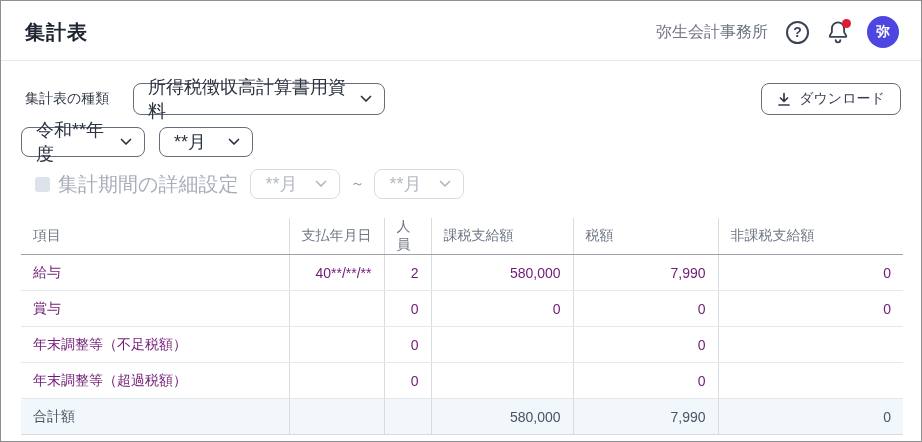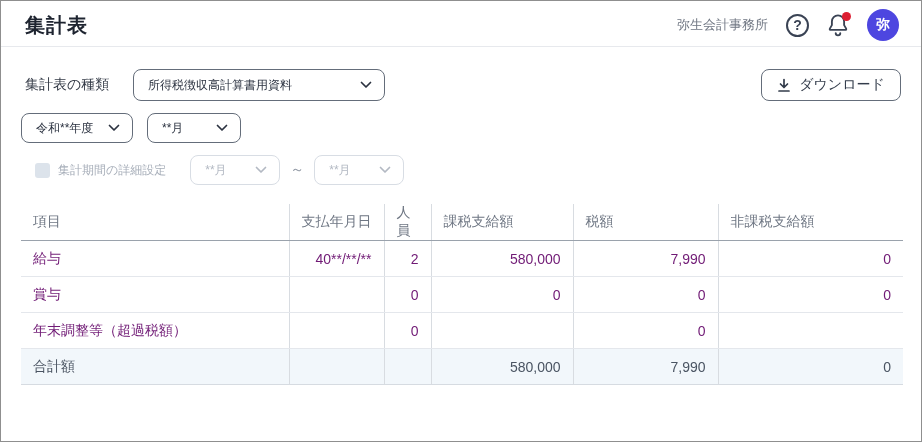--- a/index.html
+++ b/index.html
@@ -6,26 +6,26 @@
   html,body { background:#ffffff; }
   body { font-family:"Liberation Sans","DejaVu Sans",sans-serif; color:#333a46; }
 
   .page {
     position:relative; width:922px; height:442px;
     border:1px solid #8f8f8f; background:#ffffff; overflow:hidden;
   }
 
   
   .topbar {
-    height:46px; display:flex; align-items:center; justify-content:space-between;
+    height:60px; display:flex; align-items:center; justify-content:space-between;
     padding:3px 22px 0 24px; border-bottom:1px solid #e7e9ed;
   }
   .page-title { font-size:20px; font-weight:bold; color:#1e2430; letter-spacing:1px; }
   .topbar-right { display:flex; align-items:center; gap:18px; }
-  .account-name { font-size:13px; color:#6f7682; }
+  .account-name { font-size:16px; color:#6f7682; }
   .help-icon {
     width:23px; height:23px; border:2px solid #3a4354; border-radius:50%;
     display:flex; align-items:center; justify-content:center;
     font-size:14px; font-weight:bold; color:#3a4354; cursor:pointer;
   }
   .bell-wrap { position:relative; width:22px; height:24px; color:#3a4354; cursor:pointer; }
   .bell-dot {
     position:absolute; top:-1px; right:-2px; width:9px; height:9px; border-radius:50%;
   }
   .avatar {
@@ -36,41 +36,41 @@
 
   
   .content { padding:22px 20px 4px 20px; }
   .filter-row { display:flex; align-items:center; }
   .filter-row + .filter-row { margin-top:12px; }
   .filter-label { font-size:14px; color:#333a46; width:108px; flex:0 0 108px; margin-left:4px; }
 
   .select-box {
     height:32px; border:1px solid #646d7a; border-radius:8px; background:#fff;
     display:inline-flex; align-items:center; justify-content:space-between;
-    padding:0 12px 0 14px; font-size:12px; color:#2b3240; cursor:pointer; gap:10px;
+    padding:0 12px 0 14px; font-size:18px; color:#2b3240; cursor:pointer; gap:10px;
   }
   .select-box .chev { display:flex; color:#2b3240; }
   .sel-type { width:252px; }
-  .sel-year { width:112px; height:30px; }
+  .sel-year { width:124px; height:30px; }
   .sel-month { width:94px; height:30px; margin-left:14px; }
   .sel-month-sm { width:90px; height:30px; }
 
   .download-btn {
     margin-left:auto; height:32px; width:140px;
     border:1px solid #646d7a; border-radius:8px; background:#fff;
     display:flex; align-items:center; justify-content:center; gap:8px;
     font-size:14px; font-weight:normal; color:#333c4b; cursor:pointer;
   }
 
   .detail-row { margin-top:14px; }
   .checkbox {
     width:15px; height:15px; border-radius:3px; background:#dce3eb;
     margin-left:14px; flex:0 0 15px; cursor:default;
   }
-  .detail-label { font-size:12px; color:#a7aeb9; margin-left:8px; margin-right:24px; }
+  .detail-label { font-size:20px; color:#a7aeb9; margin-left:8px; margin-right:12px; }
   .select-box.disabled {
     border-color:#d8dde4; color:#b3b9c3; cursor:default;
   }
   .select-box.disabled .chev { color:#b3b9c3; }
   .tilde { font-size:14px; color:#8e96a2; margin:0 10px; }
 
   
   table { width:882px; border-collapse:collapse; margin-top:19px; table-layout:fixed; }
   th, td { font-weight:normal; font-size:14px; padding:0 12px; height:36px; }
   thead th {
@@ -193,20 +193,28 @@
           </tr>
           <tr>
             <td class="item">賞与</td>
             <td class="num"></td>
             <td class="num">0</td>
             <td class="num">0</td>
             <td class="num">0</td>
             <td class="num">0</td>
           </tr>
           <tr>
+            <td class="item">年末調整等（不足税額）</td>
+            <td class="num"></td>
+            <td class="num">0</td>
+            <td class="num"></td>
+            <td class="num">0</td>
+            <td class="num"></td>
+          </tr>
+          <tr>
             <td class="item">年末調整等（超過税額）</td>
             <td class="num"></td>
             <td class="num">0</td>
             <td class="num"></td>
             <td class="num">0</td>
             <td class="num"></td>
           </tr>
           <tr class="total">
             <td class="item">合計額</td>
             <td class="num"></td>

